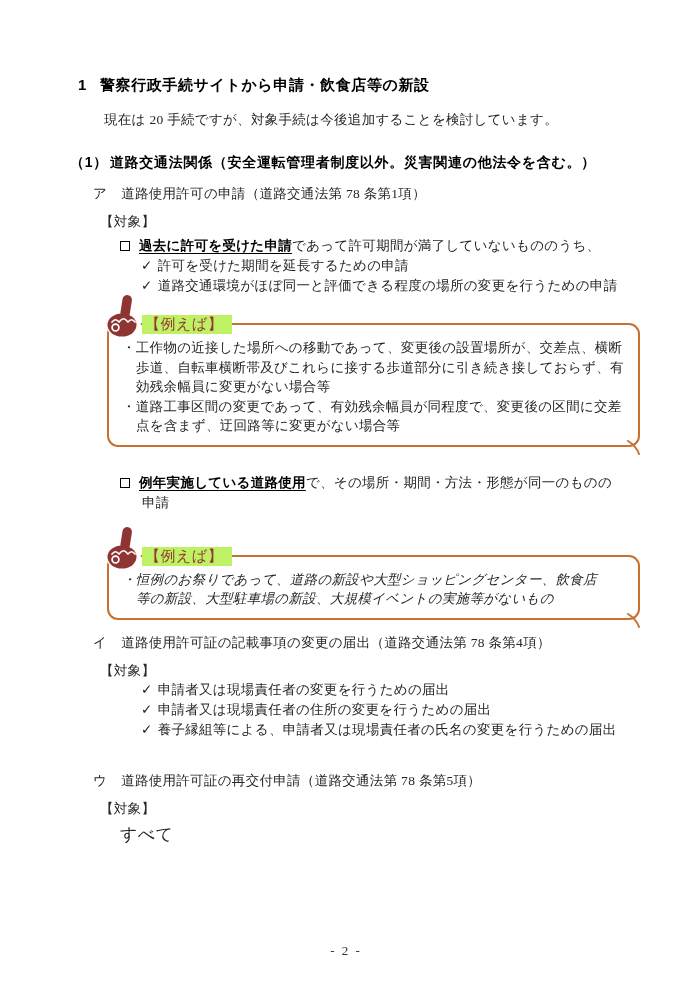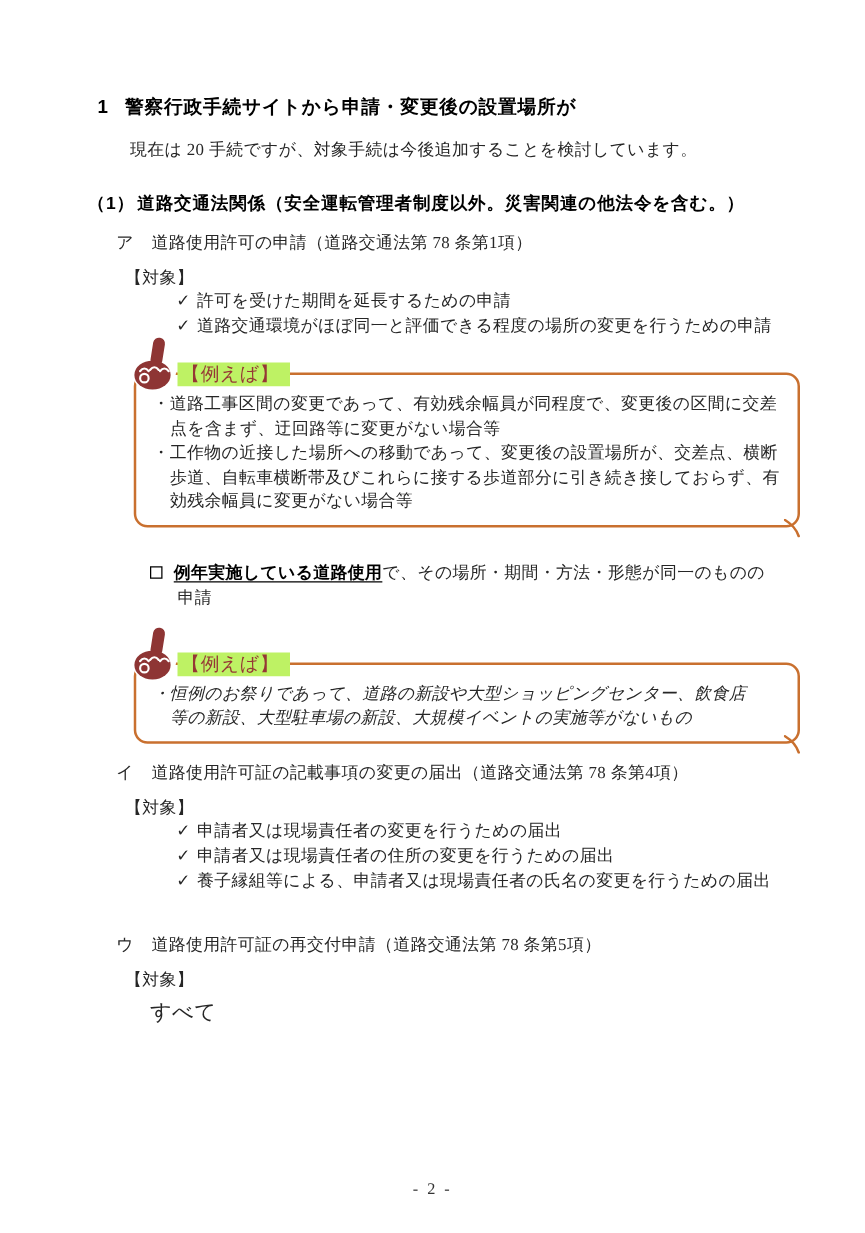--- a/index.html
+++ b/index.html
@@ -148,55 +148,58 @@
     letter-spacing: 2px;
     color: #333;
   }
 </style>
 </head>
 <body>
 
 <div class="page">
 
   <div class="doc-title">
-    <span class="no">1</span><span>警察行政手続サイトから申請・変更後の設置場所が</span>
+    <span class="no">1</span><span>警察行政手続サイトから申請・飲食店等の新設</span>
   </div>
 
   <div class="intro">現在は 20 手続ですが、対象手続は今後追加することを検討しています。</div>
 
   <div class="sec-heading">
     <span class="no">（1）</span><span>道路交通法関係（安全運転管理者制度以外。災害関連の他法令を含む。）</span>
   </div>
 
   <div class="sub">
     <span class="kana">ア</span><span>道路使用許可の申請（道路交通法第 78 条第1項）</span>
   </div>
 
   <div class="target">【対象】</div>
 
+  <div class="box-row">
+    <span class="checkbox-glyph"></span><span class="bold-u">過去に許可を受けた申請</span><span>であって許可期間が満了していないもののうち、</span>
+  </div>
 
   <div class="check-row">
     <span class="check-glyph">✓</span><span>許可を受けた期間を延長するための申請</span>
   </div>
   <div class="check-row">
     <span class="check-glyph">✓</span><span>道路交通環境がほぼ同一と評価できる程度の場所の変更を行うための申請</span>
   </div>
 
   <div class="example-wrap mt-box1">
     <div class="example-box">
       <svg class="hand" viewBox="0 0 42 46">
         <circle cx="21" cy="27" r="18" fill="#ffffff"></circle>
         <rect x="19.5" y="1" width="9.5" height="23" rx="4.7" fill="#8e3534" transform="rotate(9 24 12)"></rect>
         <ellipse cx="20" cy="31" rx="14.5" ry="11.5" fill="#8e3534"></ellipse>
         <path d="M10 28 q3.5 -4.5 7 0 M18 27 q3.5 -4.5 7 0 M26 28 q3.5 -4.5 7 0" stroke="#ffffff" fill="none" stroke-width="1.7" stroke-linecap="round"></path>
         <circle cx="13.5" cy="33.5" r="3.4" fill="none" stroke="#ffffff" stroke-width="1.7"></circle>
       </svg>
       <span class="example-label">【例えば】</span>
+      <div class="bullet">・工作物の近接した場所への移動であって、変更後の設置場所が、交差点、横断歩道、自転車横断帯及びこれらに接する歩道部分に引き続き接しておらず、有効残余幅員に変更がない場合等</div>
       <div class="bullet">・道路工事区間の変更であって、有効残余幅員が同程度で、変更後の区間に交差点を含まず、迂回路等に変更がない場合等</div>
-      <div class="bullet">・工作物の近接した場所への移動であって、変更後の設置場所が、交差点、横断歩道、自転車横断帯及びこれらに接する歩道部分に引き続き接しておらず、有効残余幅員に変更がない場合等</div>
       <svg class="tail" width="15" height="15" viewBox="0 0 15 15">
         <path d="M1 1 C6 4 10 8 12 14" stroke="#c9702f" stroke-width="2" fill="none" stroke-linecap="round"></path>
       </svg>
     </div>
   </div>
 
   <div class="box-row mt-item2">
     <span class="checkbox-glyph"></span><span class="bold-u">例年実施している道路使用</span><span>で、その場所・期間・方法・形態が同一のものの申請</span>
   </div>
 

